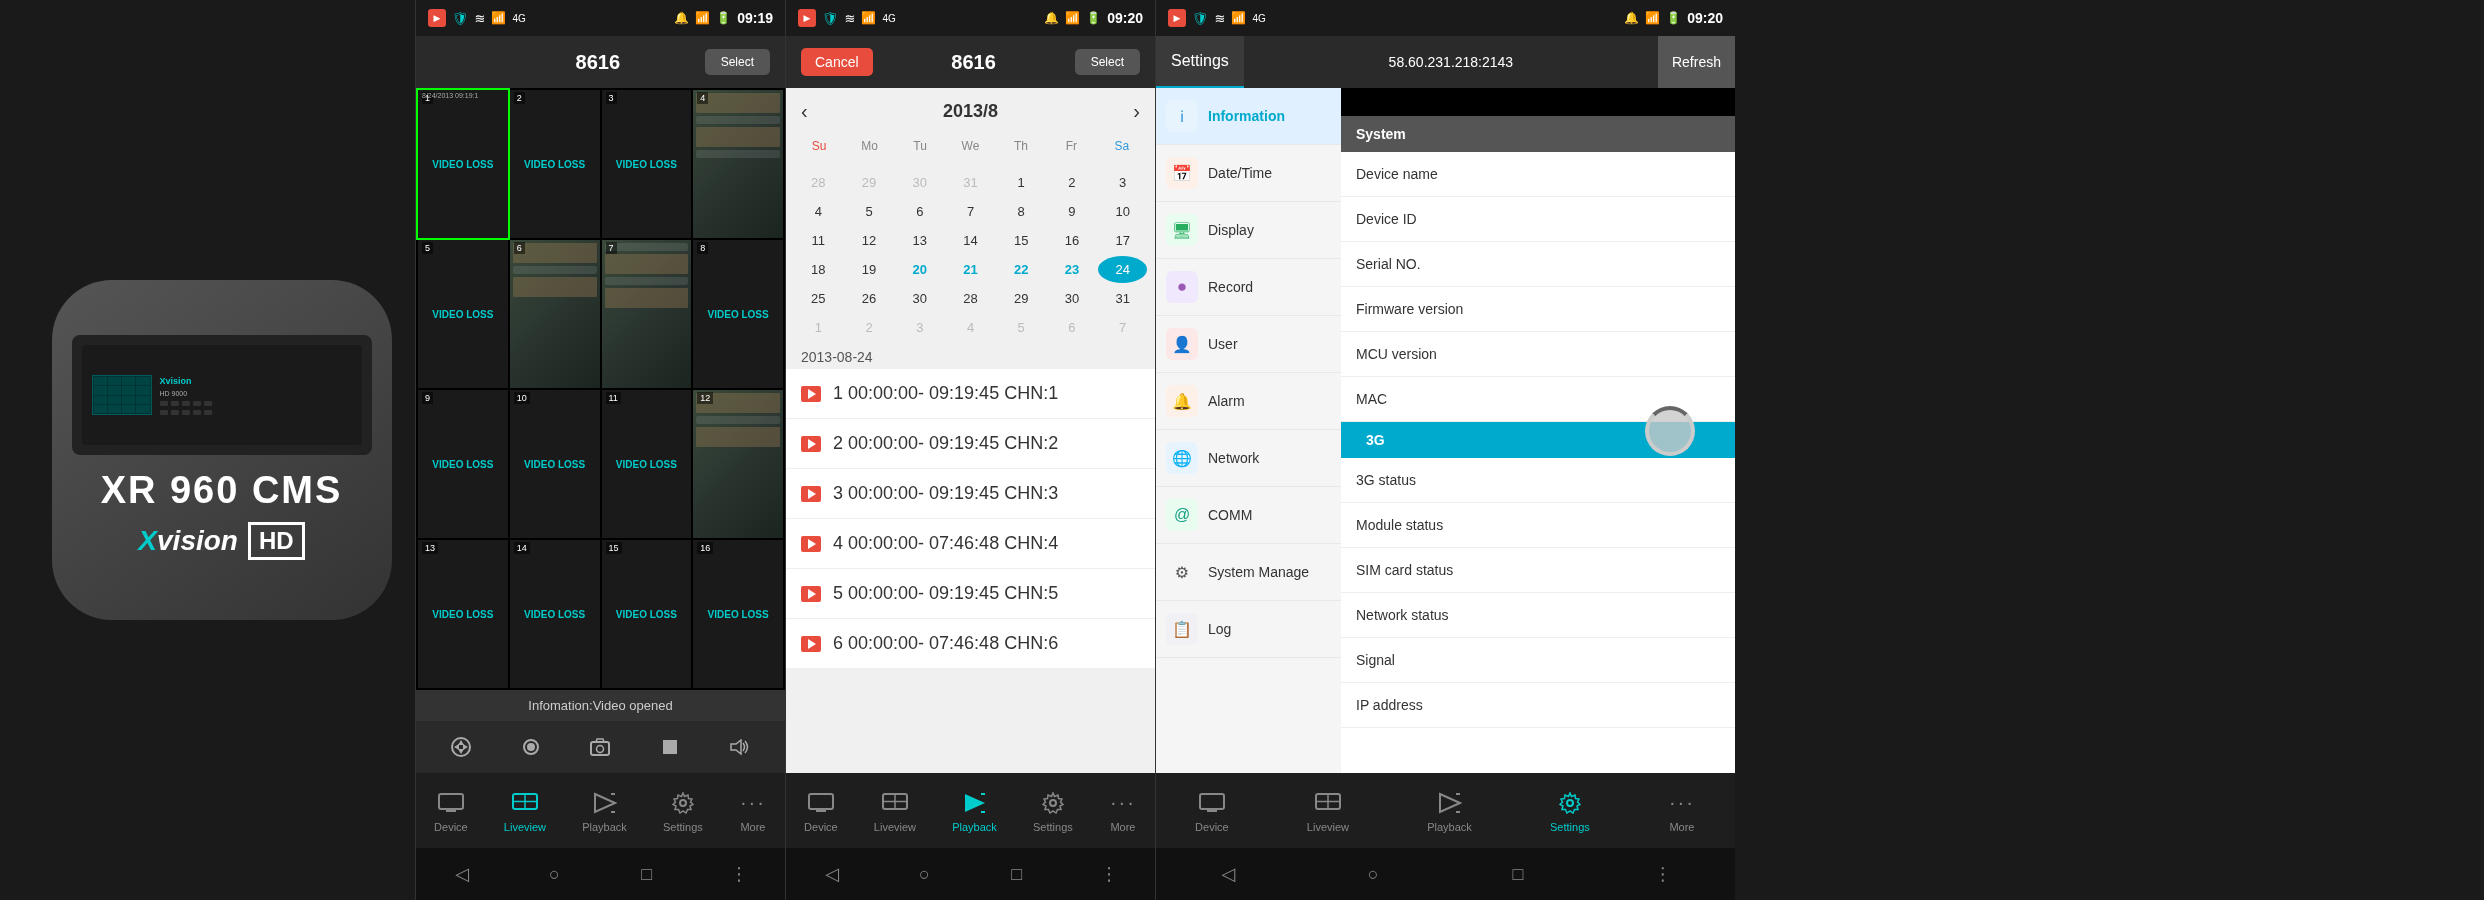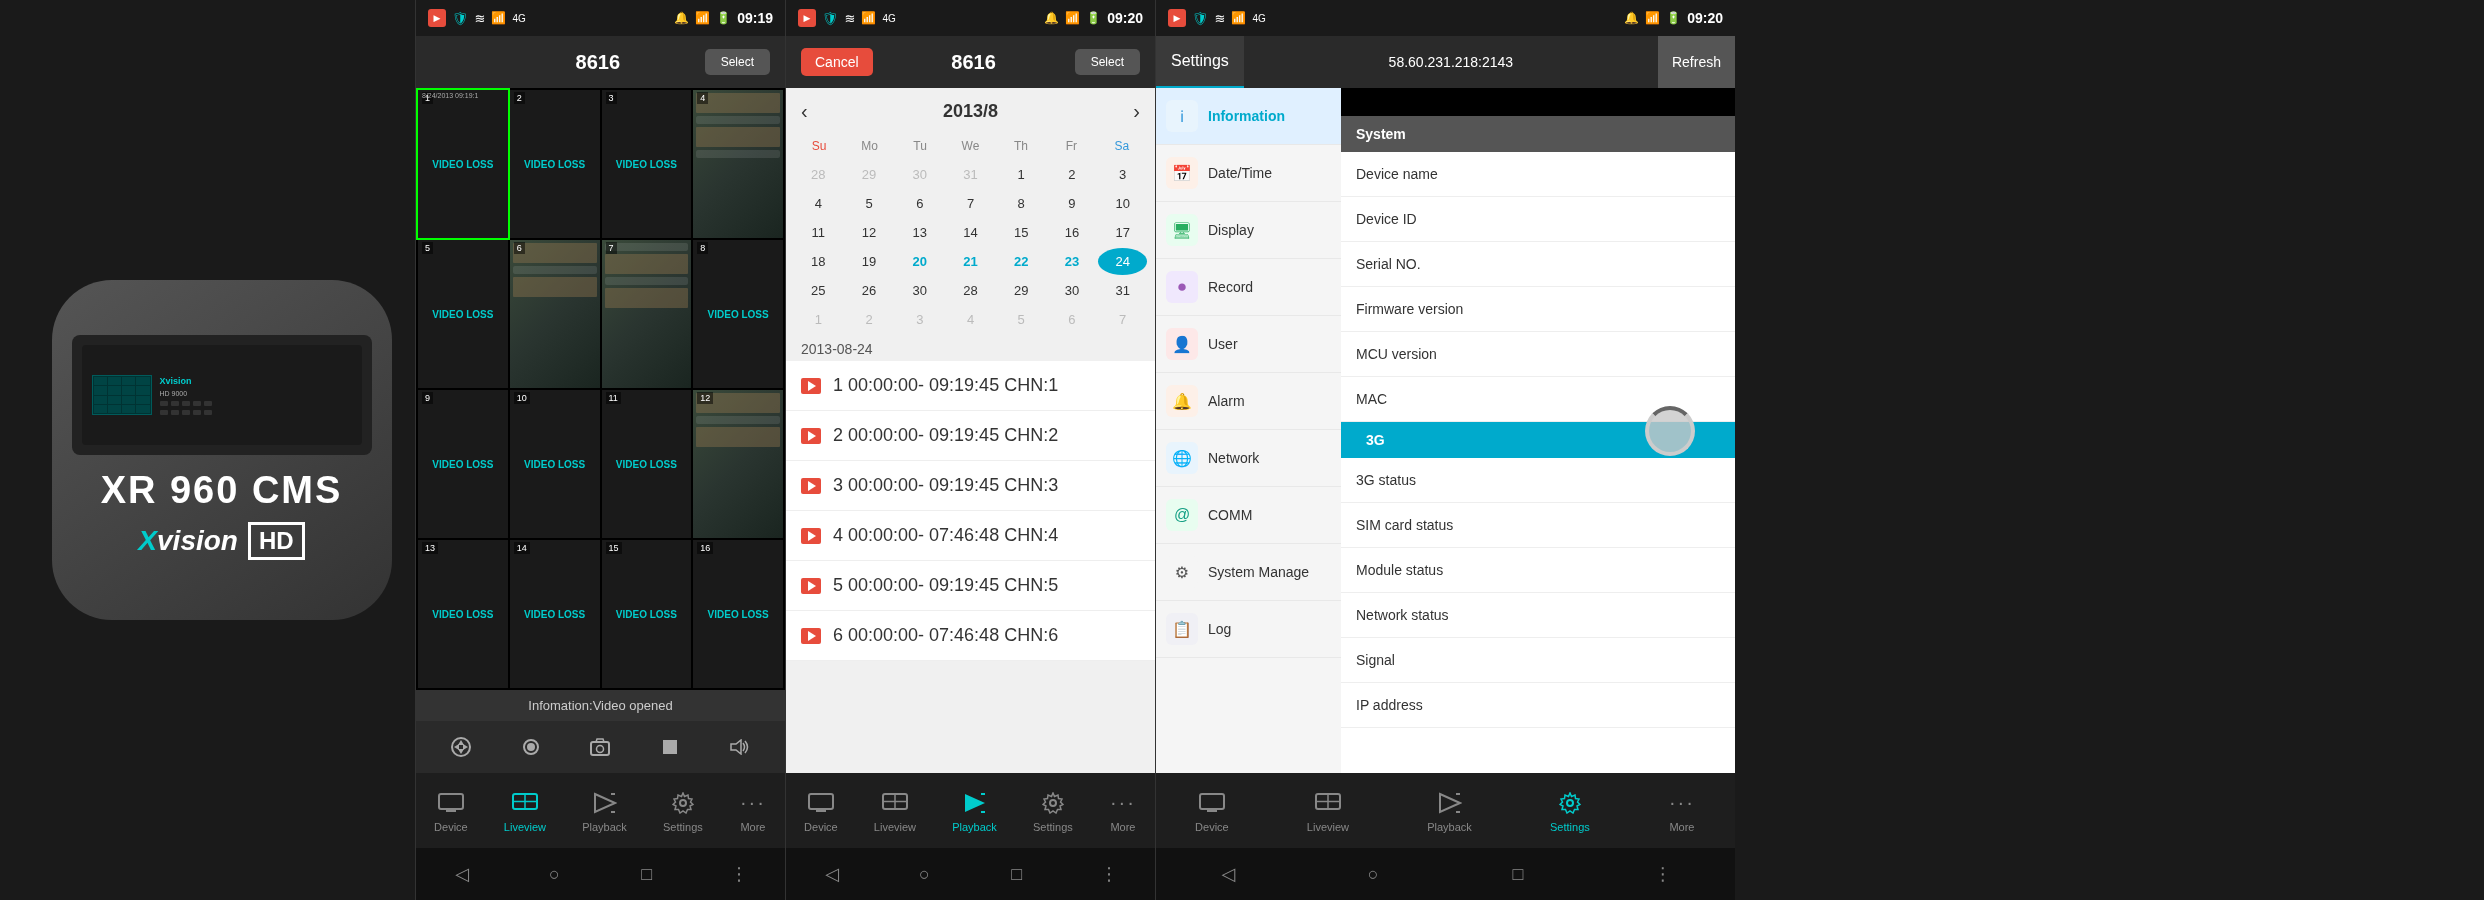--- a/index.html
+++ b/index.html
@@ -340,21 +340,21 @@
       font-size: 18px;
       font-weight: bold;
       color: #333;
     }
     .calendar-grid {
       padding: 0 8px;
     }
     .cal-day-headers {
       display: grid;
       grid-template-columns: repeat(7, 1fr);
-      margin-bottom: 4px;
+      margin-bottom: 12px;
     }
     .cal-day-hdr {
       text-align: center;
       font-size: 12px;
       color: #888;
       padding: 4px 0;
     }
     .cal-day-hdr.sun { color: #e74c3c; }
     .cal-day-hdr.sat { color: #3498db; }
     .cal-weeks {
@@ -1101,22 +1101,22 @@
     <div class="settings-right">
       <div class="dropdown-section-header">System</div>
       <div class="dropdown-item">Device name</div>
       <div class="dropdown-item">Device ID</div>
       <div class="dropdown-item">Serial NO.</div>
       <div class="dropdown-item">Firmware version</div>
       <div class="dropdown-item">MCU version</div>
       <div class="dropdown-item">MAC</div>
       <div class="dropdown-section-header-3g">3G</div>
       <div class="dropdown-item">3G status</div>
+      <div class="dropdown-item">Module status</div>
       <div class="dropdown-item">SIM card status</div>
-      <div class="dropdown-item">Module status</div>
       <div class="dropdown-item">Network status</div>
       <div class="dropdown-item">Signal</div>
       <div class="dropdown-item">IP address</div>
     </div>
 
     <div class="spinner-overlay">
       <div class="spinner"></div>
     </div>
   </div>
 

